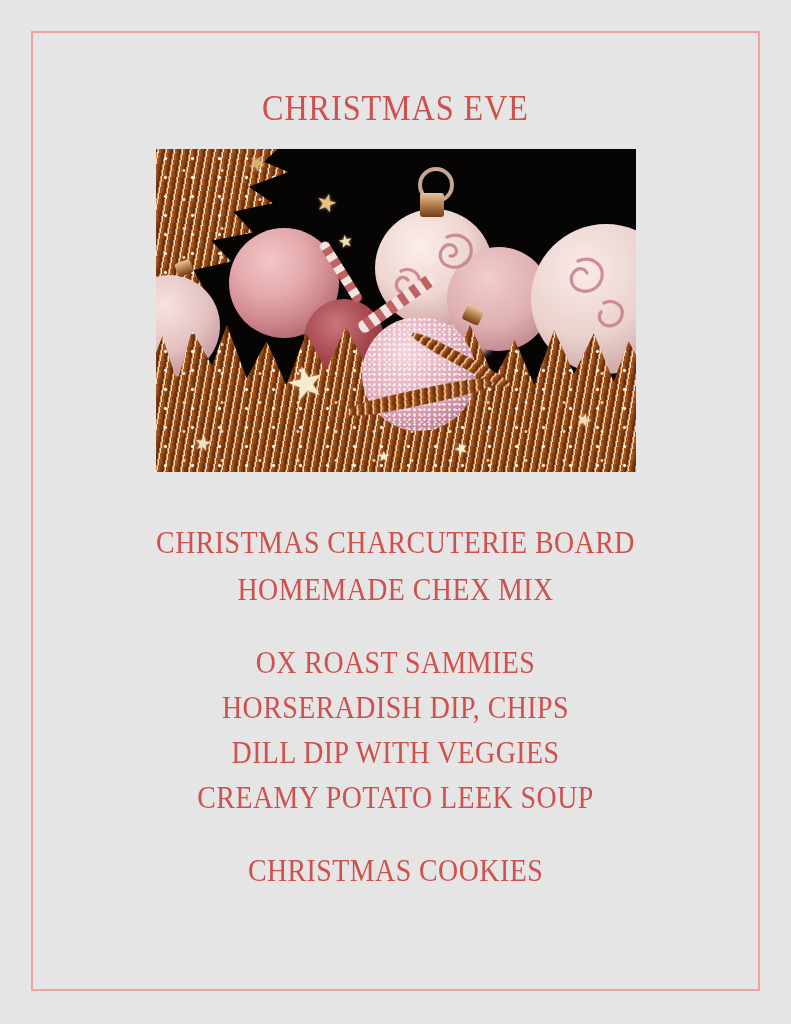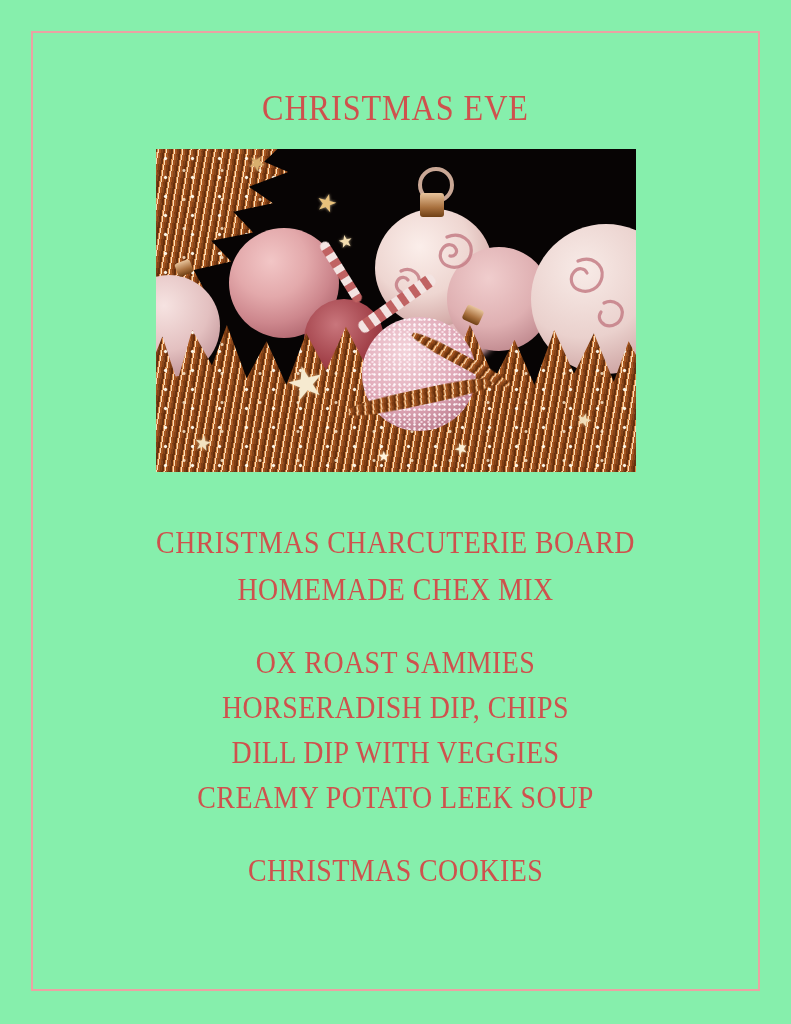--- a/index.html
+++ b/index.html
@@ -1,17 +1,17 @@
 <!DOCTYPE html>
 <html><head>
 <meta charset="utf-8">
 <style>
   html,body{margin:0;padding:0;background:#fff;}
   .page{
-    position:relative;width:791px;height:1024px;background:#86efac;
+    position:relative;width:791px;height:1024px;background:#e5e5e5;
     font-family:"Liberation Serif","DejaVu Serif",serif;overflow:hidden;
   }
   .frame{
     position:absolute;left:31px;top:31px;right:31px;bottom:33px;
     border:2px solid #eba3a3;pointer-events:none;
   }
   .title{
     position:absolute;left:0;top:89px;width:100%;text-align:center;
     font-size:35px;letter-spacing:1px;color:#cf514d;
     transform:scaleX(.92);transform-origin:center;white-space:nowrap;

